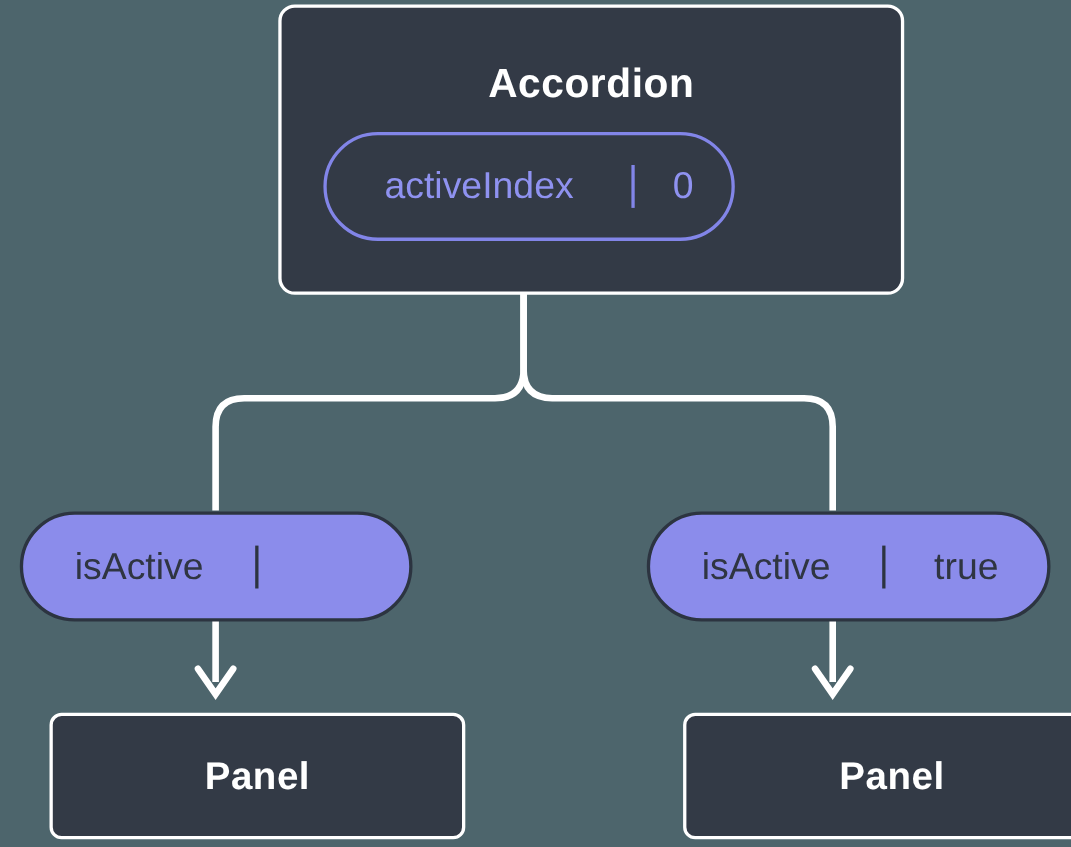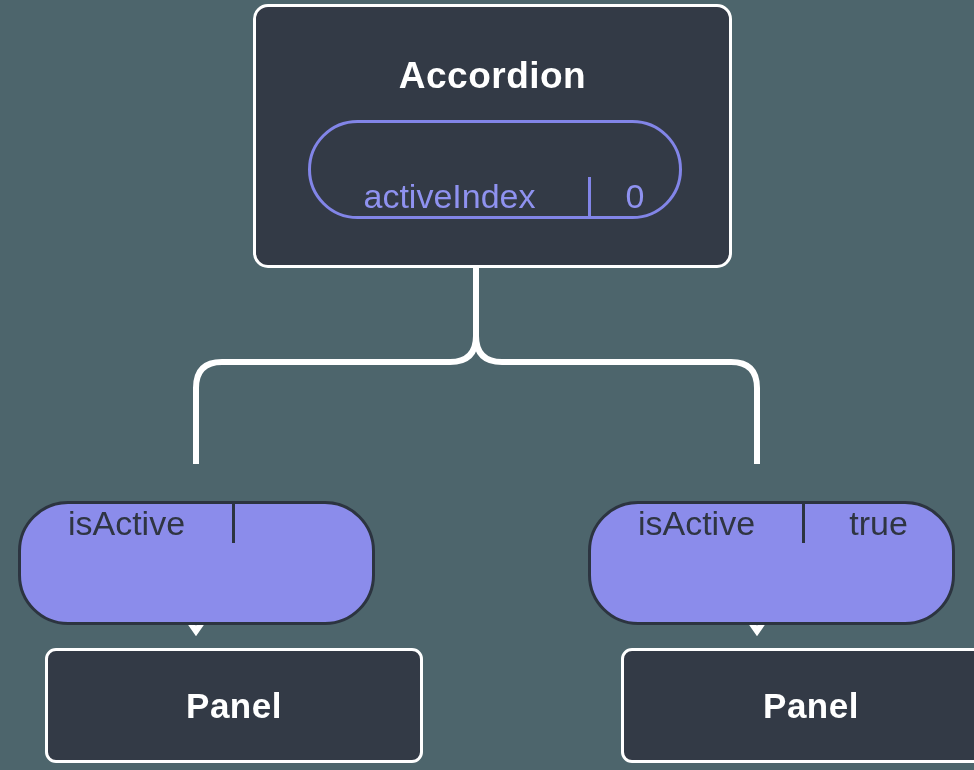--- a/index.html
+++ b/index.html
@@ -35,65 +35,64 @@
   }
   
   .node {
     position: absolute;
     background: var(--node-fill, #333a46);
     border: 3px solid var(--node-border, #ffffff);
     color: var(--title-text, #ffffff);
   }
   .node-root {
     left: 253px; top: 4px;
-    width: 479px; height: 264px;
+    width: 569px; height: 264px;
     border-radius: 15px;
   }
   .node-root .node-title {
     position: absolute;
     left: 0; top: 48px;
     width: 100%;
     text-align: center;
     font-size: 37px;
     font-weight: 600;
     letter-spacing: 0.5px;
   }
   .state-pill {
     position: absolute;
-    left: 52px; top: 113px;
+    left: 38px; top: 113px;
     width: 374px; height: 99px;
     border: 3px solid var(--state-stroke, #8285e8);
     border-radius: 50px;
     display: flex;
-    align-items: flex-end;
+    align-items: center;
     color: var(--state-text, #8f92f0);
     font-size: 34px;
   }
   .state-pill .cell {
     display: flex;
     align-items: center;
     justify-content: center;
   }
   .state-pill .cell-name {
     width: 280px;
     border-right: 3px solid var(--state-stroke, #8285e8);
   }
   .state-pill .cell-value { flex: 1; }
   
   .prop-pill {
     position: absolute;
-    height: 124px;
+    height: 100px;
     background: var(--pill-fill, #8b8ceb);
     border: 3px solid var(--pill-border, #2c3440);
     border-radius: 50px;
     display: flex;
-    align-items: flex-start;
+    align-items: center;
     color: var(--pill-text, #2f3542);
     font-size: 34px;
-    margin-top: 36px;
   }
   .prop-pill .cell {
     display: flex;
     align-items: center;
     justify-content: center;
   }
   .prop-pill .cell-name {
     width: 214px;
     border-right: 3px solid var(--pill-border, #2c3440);
   }

